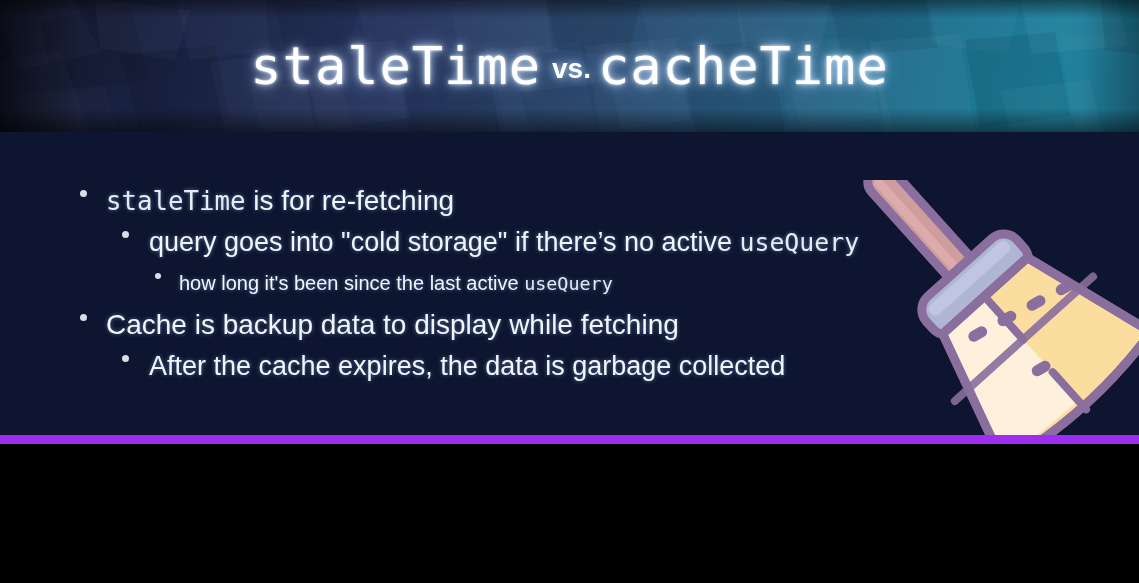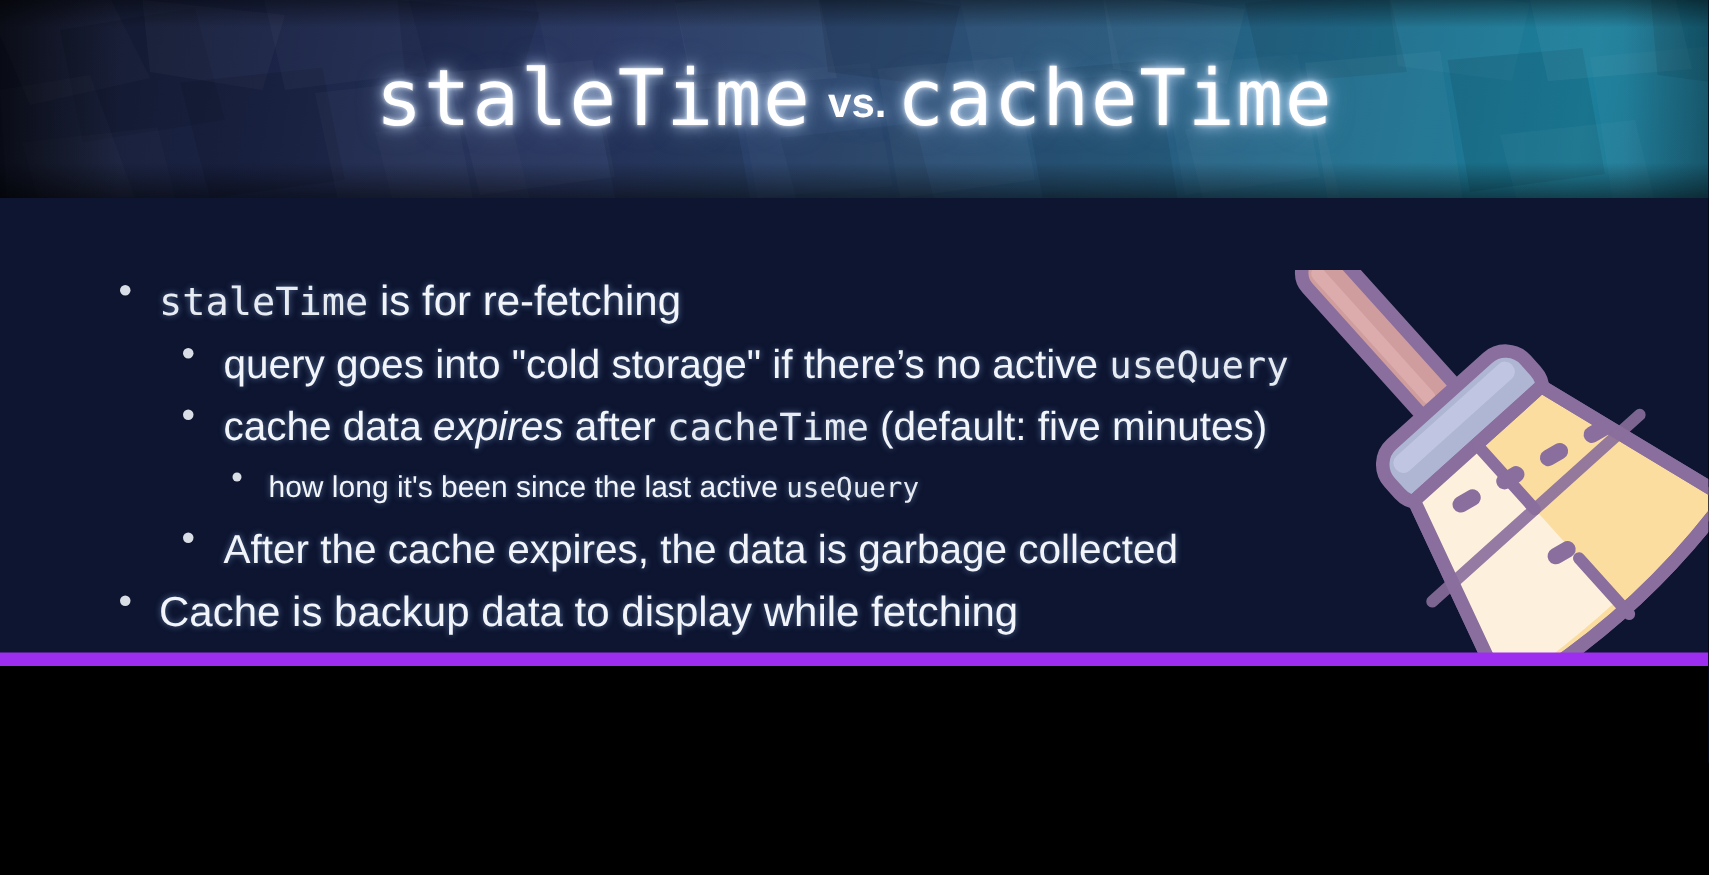--- a/index.html
+++ b/index.html
@@ -206,35 +206,31 @@
   <div class="body">
     <div class="bullets" id="bullet-list">
         <div class="bullet lvl1" style="color: rgb(242, 245, 250);">
           <span class="dot" style="background: rgb(217, 221, 230);"></span>
           <span class="txt"><span class="code">staleTime</span><span> is for re-fetching</span></span>
         </div>
         <div class="bullet lvl2" style="color: rgb(242, 245, 250);">
           <span class="dot" style="background: rgb(217, 221, 230);"></span>
           <span class="txt"><span>query goes into "cold storage" if there’s no active </span><span class="code">useQuery</span></span>
         </div>
+        <div class="bullet lvl3" style="color: rgb(242, 245, 250);">
+          <span class="dot" style="background: rgb(217, 221, 230);"></span>
+          <span class="txt"><span>how long it's been since the last active </span><span class="code">useQuery</span></span>
+        </div>
+        <div class="bullet lvl1" style="color: rgb(242, 245, 250);">
+          <span class="dot" style="background: rgb(217, 221, 230);"></span>
+          <span class="txt"><span>Cache is backup data to display while fetching</span></span>
+        </div>
         <div class="bullet lvl2" style="color: rgb(242, 245, 250);">
           <span class="dot" style="background: rgb(217, 221, 230);"></span>
-          <span class="txt"><span>cache data </span><span class="ital">expires</span><span> after </span><span class="code">cacheTime</span><span> (default: five minutes)</span></span>
-        </div>
-        <div class="bullet lvl3" style="color: rgb(242, 245, 250);">
-          <span class="dot" style="background: rgb(217, 221, 230);"></span>
-          <span class="txt"><span>how long it's been since the last active </span><span class="code">useQuery</span></span>
-        </div>
-        <div class="bullet lvl2" style="color: rgb(242, 245, 250);">
-          <span class="dot" style="background: rgb(217, 221, 230);"></span>
           <span class="txt"><span>After the cache expires, the data is garbage collected</span></span>
-        </div>
-        <div class="bullet lvl1" style="color: rgb(242, 245, 250);">
-          <span class="dot" style="background: rgb(217, 221, 230);"></span>
-          <span class="txt"><span>Cache is backup data to display while fetching</span></span>
         </div>
       </div>
   </div>
 
   <svg class="broom" viewBox="0 0 300 270">
     <g transform="rotate(-42 150 140)">
 
       <rect x="138" y="-58" width="30" height="140" rx="15" fill="#cf9d9d" stroke="#8a6e9d" stroke-width="9"></rect>
       <rect x="145" y="-50" width="9" height="120" rx="5" fill="#dfb2b0" opacity=".75"></rect>
 

